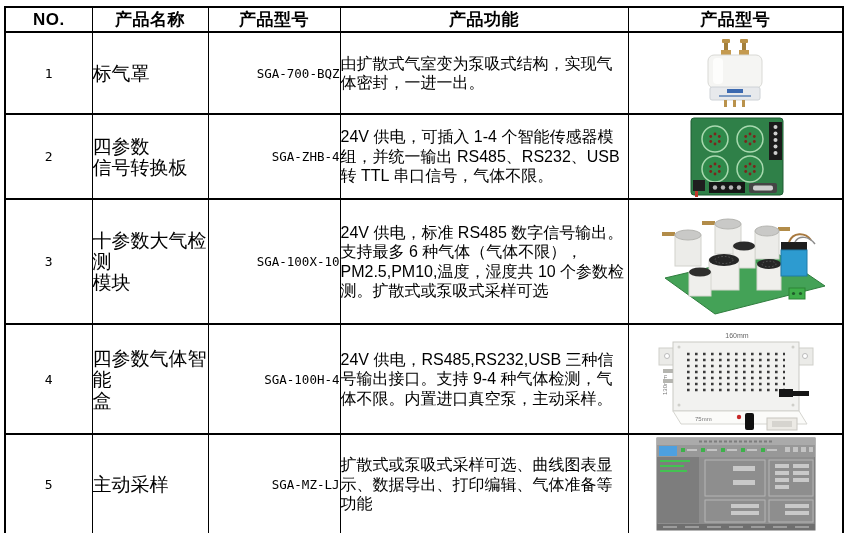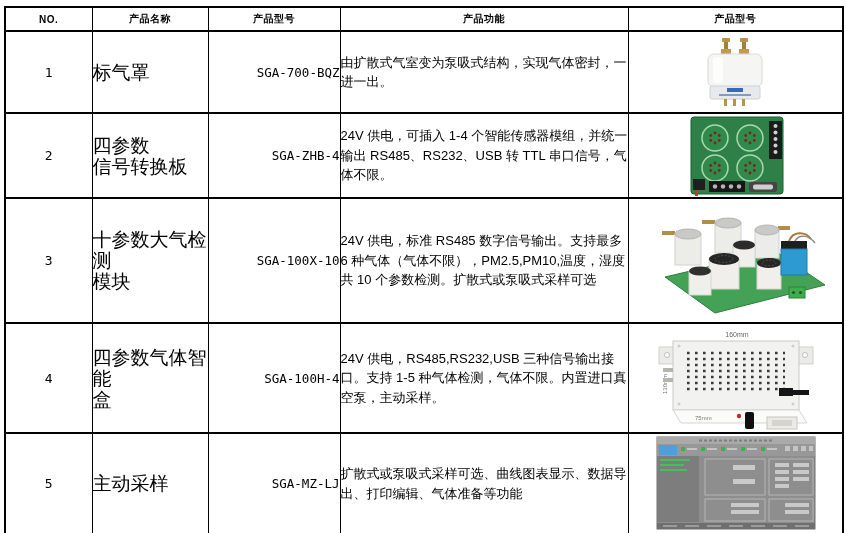--- a/index.html
+++ b/index.html
@@ -1,23 +1,23 @@
 <!DOCTYPE html>
 <html><head>
 <meta charset="utf-8">
 <style>
   html,body{margin:0;padding:0;background:#ffffff;}
   body{width:846px;height:533px;position:relative;font-family:"Liberation Sans","DejaVu Sans",sans-serif;color:#000;}
   table.products{position:absolute;left:4px;top:6px;width:838px;border-collapse:collapse;table-layout:fixed;background:#fff;border:2px solid #000;}
   table.products th,table.products td{border:1px solid #000;border-top-width:2px;border-bottom-width:2px;padding:0;vertical-align:middle;}
-  th{font-size:10px;font-weight:bold;text-align:center;height:22px;letter-spacing:.5px;}
+  th{font-size:17px;font-weight:bold;text-align:center;height:22px;letter-spacing:.5px;}
   td.c-no{text-align:center;font-size:13px;font-family:"DejaVu Sans Mono","Liberation Mono",monospace;}
   td.c-name{text-align:left;font-size:19px;line-height:21px;white-space:pre-line;}
   td.c-model{text-align:right;font-size:12.5px;font-family:"DejaVu Sans Mono","Liberation Mono",monospace;}
-  td.c-func{font-size:13px;line-height:19.5px;text-align:left;padding:4px 8px 4px 7px;}
+  td.c-func{font-size:16px;line-height:19.5px;text-align:left;padding:4px 8px 4px 7px;}
   td.c-pic{text-align:center;}
   td.c-pic svg{display:block;margin:0 auto;}
   tr.r1{height:82px;} tr.r2{height:85px;} tr.r3{height:125px;} tr.r4{height:110px;} tr.r5{height:101px;}
 </style>
 </head>
 <body>
 
 <table class="products">
   <colgroup>
     <col style="width:87px">
@@ -142,21 +142,21 @@
             <circle cx="171.5" cy="91.5" r="1.6" fill="#1f5c2a"></circle>
         </svg>
       </td>
     </tr>
 
     <tr class="r4">
       <td class="c-no">4</td>
       <td class="c-name">四参数气体智能
 盒</td>
       <td class="c-model">SGA-100H-4</td>
-      <td class="c-func">24V 供电，RS485,RS232,USB 三种信号输出接口。支持 1-5 种气体检测，气体不限。内置进口真空泵，主动采样。</td>
+      <td class="c-func">24V 供电，RS485,RS232,USB 三种信号输出接口。支持 9-4 种气体检测，气体不限。内置进口真空泵，主动采样。</td>
       <td class="c-pic">
         <svg width="213" height="105" viewBox="0 0 213 105">
           <text x="108" y="11" text-anchor="middle" font-size="7" fill="#666">160mm</text>
           <text x="38" y="58" text-anchor="middle" font-size="6" fill="#777" transform="rotate(-90 38 58)">130mm</text>
           <rect x="30" y="21" width="16" height="17" fill="#ebebe8" stroke="#cfcfca"></rect>
           <circle cx="38" cy="29" r="2.5" fill="#fff" stroke="#bbb"></circle>
           <rect x="168" y="21" width="16" height="17" fill="#ebebe8" stroke="#cfcfca"></rect>
           <circle cx="176" cy="29" r="2.5" fill="#fff" stroke="#bbb"></circle>
           <rect x="44" y="15" width="126" height="69" fill="#f2f2f0" stroke="#c9c9c4"></rect>
           <line x1="58" y1="27" x2="156" y2="27" stroke="#3a3a3a" stroke-width="2.6" stroke-dasharray="2.6 5.4"></line>

